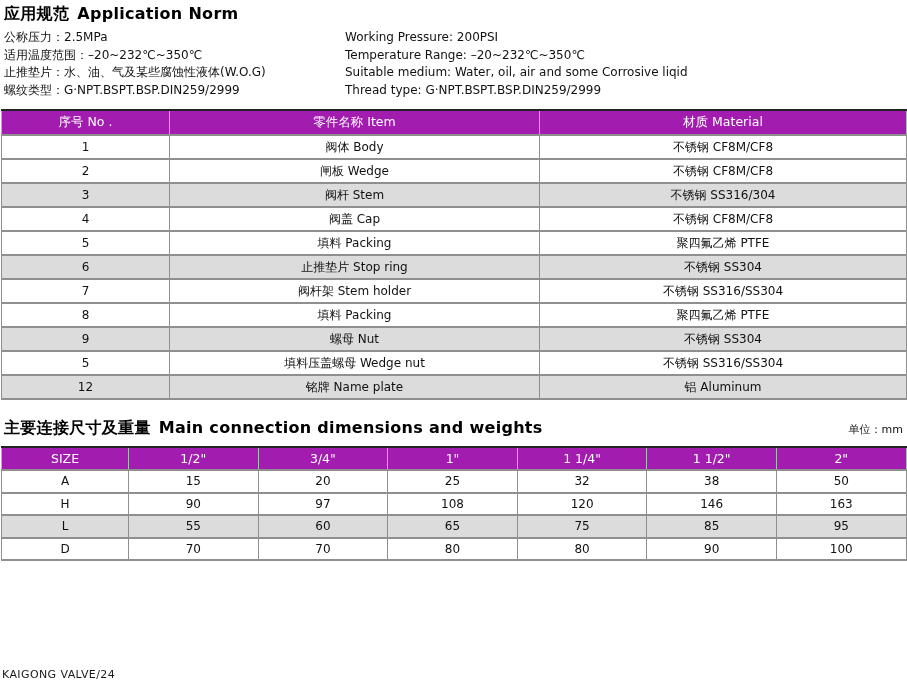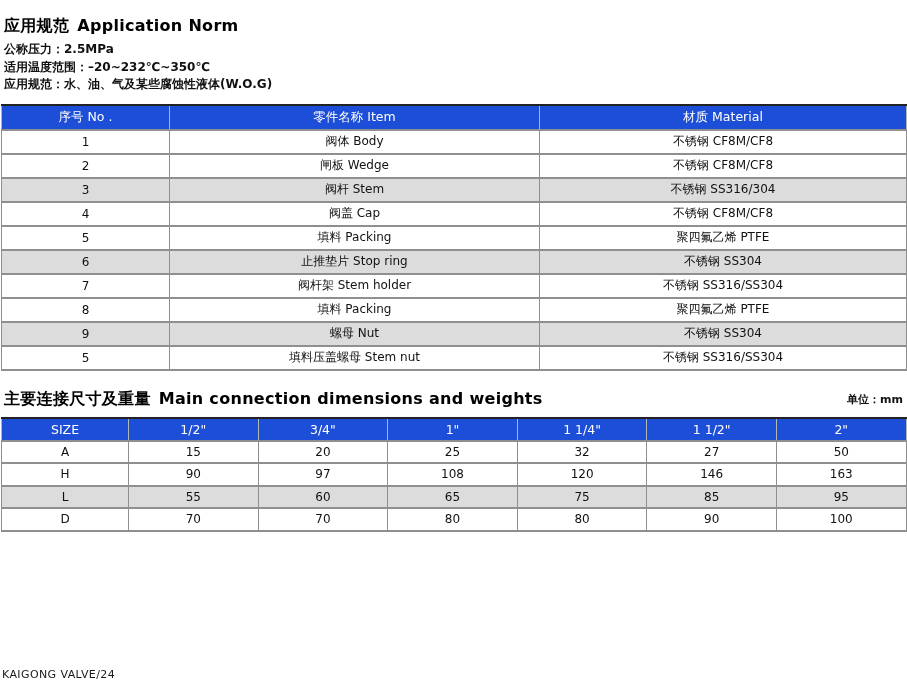--- a/index.html
+++ b/index.html
@@ -5,53 +5,53 @@
   * { box-sizing: border-box; }
   html, body { margin: 0; padding: 0; }
   body {
     width: 907px; height: 686px;
     background: #ffffff;
     font-family: "DejaVu Sans", "Liberation Sans", sans-serif;
     color: #111;
     position: relative;
     overflow: hidden;
   }
-  .page { width: 907px; padding-top: 14px; }
+  .page { width: 907px; padding-top: 2px; }
 
   .sec-title {
     font-size: 16px;
     font-weight: bold;
     color: #000;
     margin: 2px 4px 4px 4px;
     letter-spacing: 0.3px;
     white-space: nowrap;
   }
   .sec-title .en { margin-left: 8px; }
 
   
   .spec-cols { display: flex; margin: 2px 0 0 4px; }
   .spec-col { font-size: 12px; line-height: 17.5px; white-space: nowrap; }
-  .spec-col.zh { width: 341px; font-weight: bold; }
+  .spec-col.zh { width: 341px; }
   .spec-col.en { flex: 1; }
 
   
   table { border-collapse: collapse; table-layout: fixed; width: 905px; margin-left: 1px; }
   th, td {
     border-left: 1px solid #8f8f8f;
     border-right: 1px solid #8f8f8f;
     border-top: 2px solid #8f8f8f;
     border-bottom: 2px solid #8f8f8f;
     text-align: center;
     vertical-align: middle;
     padding: 0;
     overflow: hidden;
     white-space: nowrap;
   }
   th {
-    background: #1d4ed8;
+    background: #a21caf;
     color: #ffffff;
     font-weight: normal;
     font-size: 12.5px;
     height: 25px;
     border-left: 1px solid #aebab6;
     border-right: 1px solid #aebab6;
     border-top: 2px solid #222;
   }
   td { font-size: 12px; height: 24px; background: #ffffff; }
   tr.shaded td { background: #dcdcdc; }
@@ -59,21 +59,21 @@
   
   #parts-table col.c-no   { width: 168px; }
   #parts-table col.c-item { width: 370px; }
   #parts-table col.c-mat  { width: 367px; }
   #parts-table { margin-top: 5px; }
 
   
   .parts-sec { margin-top: 10px; }
   .dims-sec { margin-top: 16px; }
   .dims-head { display: flex; justify-content: space-between; align-items: center; margin-right: 4px; }
-  .unit-label { font-size: 11px; color: #111; padding-bottom: 1px; font-weight: bold; }
+  .unit-label { font-size: 11px; color: #111; padding-bottom: 1px; }
 
   #dims-table col.c-size { width: 127px; }
   #dims-table col.c-val  { width: 129.6px; }
   #dims-table { margin-top: 3px; }
   #dims-table th { height: 23px; }
   #dims-table td { height: 22.5px; }
 
   .footer-text {
     position: absolute;
     left: 2px; top: 668px;
@@ -88,21 +88,28 @@
 <div class="page">
 
   <div class="app-sec">
     <div class="sec-title">
       <span class="zh">应用规范</span><span class="en">Application Norm</span>
     </div>
     <div class="spec-cols">
       <div class="spec-col zh" id="specs-zh">
           <div>公称压力：2.5MPa</div>
           <div>适用温度范围：–20~232℃~350℃</div>
-          <div>应用规范：水、油、气及某些腐蚀性液体(W.O.G)</div>
+          <div>止推垫片：水、油、气及某些腐蚀性液体(W.O.G)</div>
+          <div>螺纹类型：G·NPT.BSPT.BSP.DIN259/2999</div>
+        </div>
+      <div class="spec-col en" id="specs-en">
+          <div>Working Pressure: 200PSI</div>
+          <div>Temperature Range: –20~232℃~350℃</div>
+          <div>Suitable medium: Water, oil, air and some Corrosive liqid</div>
+          <div>Thread type: G·NPT.BSPT.BSP.DIN259/2999</div>
         </div>
     </div>
   </div>
 
   <div class="parts-sec">
     <table id="parts-table">
       <colgroup>
           <col class="c-no">
           <col class="c-item">
           <col class="c-mat">
@@ -155,22 +162,27 @@
             <td>填料 Packing</td>
             <td>聚四氟乙烯 PTFE</td>
           </tr>
           <tr class="shaded">
             <td>9</td>
             <td>螺母 Nut</td>
             <td>不锈钢 SS304</td>
           </tr>
           <tr>
             <td>5</td>
-            <td>填料压盖螺母 Stem nut</td>
+            <td>填料压盖螺母 Wedge nut</td>
             <td>不锈钢 SS316/SS304</td>
+          </tr>
+          <tr class="shaded">
+            <td>12</td>
+            <td>铭牌 Name plate</td>
+            <td>铝 Aluminum</td>
           </tr>
         </tbody>
     </table>
   </div>
 
   <div class="dims-sec">
     <div class="dims-head">
       <div class="sec-title">
         <span class="zh">主要连接尺寸及重量</span><span class="en">Main connection dimensions and weights</span>
       </div>
@@ -197,21 +209,21 @@
             <th>2"</th>
           </tr>
         </thead>
       <tbody>
           <tr>
             <td>A</td>
             <td>15</td>
             <td>20</td>
             <td>25</td>
             <td>32</td>
-            <td>27</td>
+            <td>38</td>
             <td>50</td>
           </tr>
           <tr>
             <td>H</td>
             <td>90</td>
             <td>97</td>
             <td>108</td>
             <td>120</td>
             <td>146</td>
             <td>163</td>

